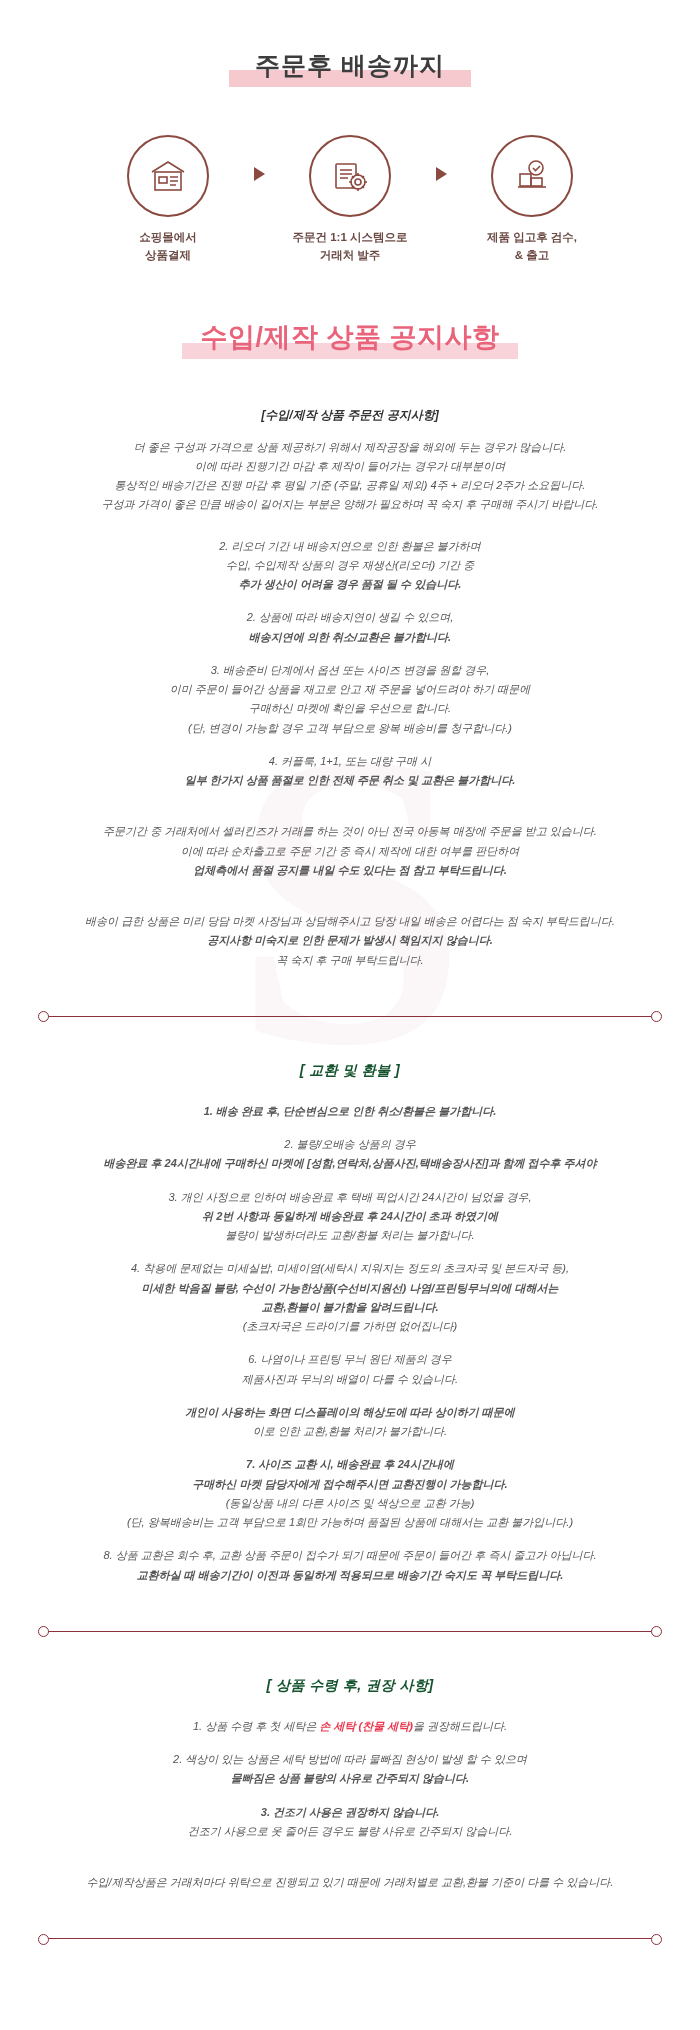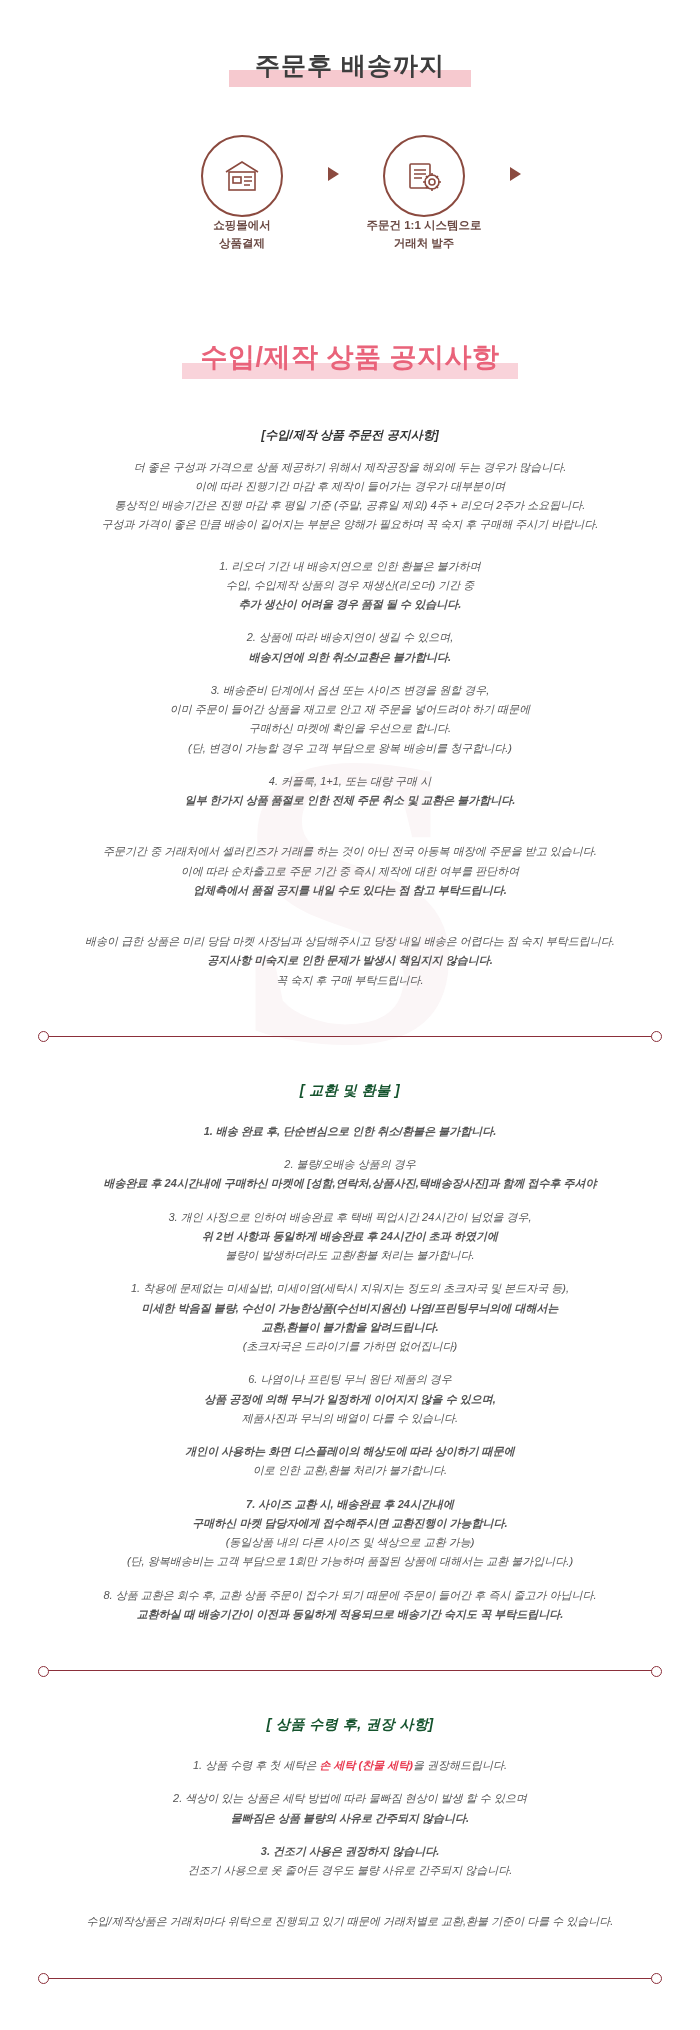--- a/index.html
+++ b/index.html
@@ -83,20 +83,21 @@
     height: 78px;
     border: 2px solid #8b4a3f;
     border-radius: 50%;
     margin: 0 auto;
     display: flex;
     align-items: center;
     justify-content: center;
     background: #fff;
   }
   .step-label {
+    margin-top: 12px;
     font-size: 11.5px;
     line-height: 1.55;
     color: #6b4a44;
     font-weight: bold;
     white-space: pre-line;
   }
   .arrow {
     width: 34px;
     display: flex;
     align-items: center;
@@ -107,21 +108,21 @@
     display: block;
     width: 0; height: 0;
     border-left: 11px solid #8b4a3f;
     border-top: 7px solid transparent;
     border-bottom: 7px solid transparent;
   }
 
   
   .title-wrap {
     text-align: center;
-    margin-top: 82px;
+    margin-top: 50px;
   }
   .title {
     display: inline-block;
     position: relative;
     padding: 4px 18px 6px 18px;
     font-size: 27px;
     font-weight: bold;
     color: #e9637a;
     letter-spacing: 0.5px;
   }
@@ -250,40 +251,53 @@
           </svg>
         </div>
         <div class="step-label">주문건 1:1 시스템으로
 거래처 발주</div>
       </div>
 
       <div class="arrow">
           <span></span>
         </div>
 
+      <div class="step">
+        <div class="circle">
+          <svg width="44" height="40" viewBox="0 0 44 40" fill="none" stroke="#8b4a3f" stroke-width="1.6">
+            <rect x="10" y="18" width="11" height="12"></rect>
+            <rect x="21" y="22" width="11" height="8"></rect>
+            <circle cx="26" cy="12" r="7"></circle>
+            <path d="M23 12 l2.5 2.5 L30 10"></path>
+            <path d="M8 31 h28"></path>
+          </svg>
+        </div>
+        <div class="step-label">제품 입고후 검수,
+&amp; 출고</div>
+      </div>
     </div>
 
     <div class="title-wrap">
       <div class="title">
         <span class="title-hl"></span>
         <span class="title-text">수입/제작 상품 공지사항</span>
       </div>
     </div>
 
     <div class="gap-xl"></div>
 
     <div class="block">
       <div class="sec-head">[수입/제작 상품 주문전 공지사항]</div>
       <p>더 좋은 구성과 가격으로 상품 제공하기 위해서 제작공장을 해외에 두는 경우가 많습니다.
 이에 따라 진행기간 마감 후 제작이 들어가는 경우가 대부분이며
 통상적인 배송기간은 진행 마감 후 평일 기준 (주말, 공휴일 제외) 4주 + 리오더 2주가 소요됩니다.
 구성과 가격이 좋은 만큼 배송이 길어지는 부분은 양해가 필요하며 꼭 숙지 후 구매해 주시기 바랍니다.</p>
 
       <div class="gap-m"></div>
-      <p>1. 리오더 기간 내 배송지연으로 인한 환불은 불가하며
+      <p>2. 리오더 기간 내 배송지연으로 인한 환불은 불가하며
 수입, 수입제작 상품의 경우 재생산(리오더) 기간 중</p>
       <p class="redline">추가 생산이 어려울 경우 품절 될 수 있습니다.</p>
 
       <div class="gap-s"></div>
       <p>2. 상품에 따라 배송지연이 생길 수 있으며,</p>
       <p class="redline">배송지연에 의한 취소/교환은 불가합니다.</p>
 
       <div class="gap-s"></div>
       <p>3. 배송준비 단계에서 옵션 또는 사이즈 변경을 원할 경우,
 이미 주문이 들어간 상품을 재고로 안고 재 주문을 넣어드려야 하기 때문에
@@ -320,28 +334,27 @@
       <div class="gap-s"></div>
       <p>2. 불량/오배송 상품의 경우</p>
       <p class="redline">배송완료 후 24시간내에 구매하신 마켓에 [성함,연락처,상품사진,택배송장사진]과 함께 접수후 주셔야</p>
 
       <div class="gap-s"></div>
       <p>3. 개인 사정으로 인하여 배송완료 후 택배 픽업시간 24시간이 넘었을 경우,</p>
       <p class="redline">위 2번 사항과 동일하게 배송완료 후 24시간이 초과 하였기에</p>
       <p>불량이 발생하더라도 교환/환불 처리는 불가합니다.</p>
 
       <div class="gap-s"></div>
-      <p>1. 착용에 문제없는 미세실밥, 미세이염(세탁시 지워지는 정도의 초크자국 및 본드자국 등),</p>
+      <p>4. 착용에 문제없는 미세실밥, 미세이염(세탁시 지워지는 정도의 초크자국 및 본드자국 등),</p>
       <p class="redline">미세한 박음질 불량, 수선이 가능한상품(수선비지원선) 나염/프린팅무늬의에 대해서는
 교환,환불이 불가함을 알려드립니다.</p>
       <p>(초크자국은 드라이기를 가하면 없어집니다)</p>
 
       <div class="gap-s"></div>
       <p>6. 나염이나 프린팅 무늬 원단 제품의 경우</p>
-      <p class="redline">상품 공정에 의해 무늬가 일정하게 이어지지 않을 수 있으며,</p>
       <p>제품사진과 무늬의 배열이 다를 수 있습니다.</p>
 
       <div class="gap-s"></div>
       <p class="redline">개인이 사용하는 화면 디스플레이의 해상도에 따라 상이하기 때문에</p>
       <p>이로 인한 교환,환불 처리가 불가합니다.</p>
 
       <div class="gap-s"></div>
       <p class="redline">7. 사이즈 교환 시, 배송완료 후 24시간내에
 구매하신 마켓 담당자에게 접수해주시면 교환진행이 가능합니다.</p>
       <p>(동일상품 내의 다른 사이즈 및 색상으로 교환 가능)

